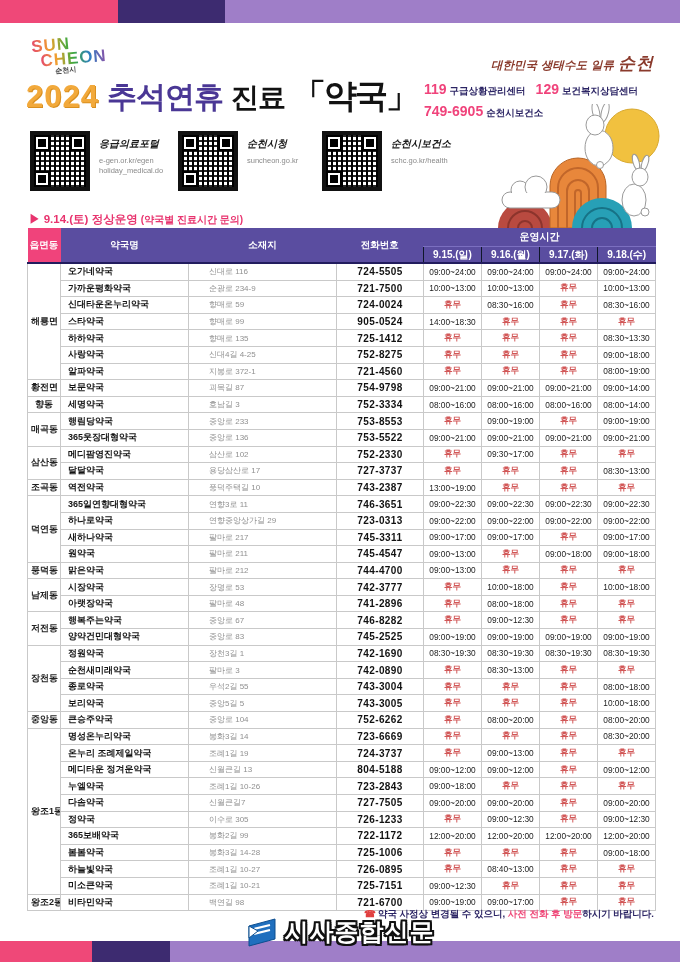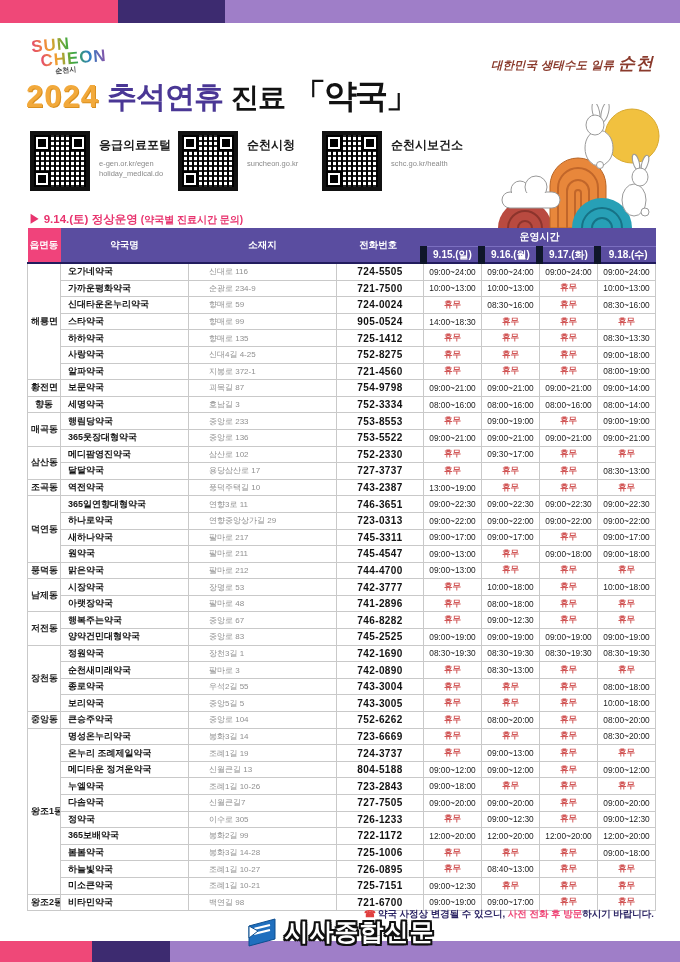--- a/index.html
+++ b/index.html
@@ -44,38 +44,38 @@
 
   
   .qr-item { position:absolute; top:131px; display:flex; align-items:flex-start; }
   .qr-box { width:52px; height:52px; border:4px solid #111; position:relative; background:
       repeating-linear-gradient(0deg,rgba(0,0,0,.85) 0 2px,transparent 2px 5px),
       repeating-linear-gradient(90deg,#000 0 2px,#fff 2px 5px); }
   .finder { position:absolute; width:12px; height:12px; background:#fff; border:2px solid #000; }
   .finder::after { content:""; position:absolute; inset:2px; background:#000; }
   .f-tl { top:0; left:0; } .f-tr { top:0; right:0; } .f-bl { bottom:0; left:0; }
   .qr-txt { margin-left:9px; padding-top:6px; }
-  .qr-title { font-size:12px; font-weight:900; color:#1a1a1a; margin-bottom:5px; }
+  .qr-title { font-size:10px; font-weight:900; color:#1a1a1a; margin-bottom:5px;font-style:italic; }
   .qr-url { font-size:7.5px; color:#8a8a8a; line-height:1.35; }
 
   
   .illu { position:absolute; top:104px; left:492px; width:188px; height:124px; z-index:0; }
 
   
   .notice { position:absolute; top:212px; left:29px; color:#E8336E; font-weight:900; font-size:11.5px; }
   .notice .sub { font-size:10px; font-weight:bold; }
 
   
   .tbl-wrap { position:absolute; top:228px; left:27px; z-index:1; background:#fff; }
   table { border-collapse:collapse; table-layout:fixed; width:628px; }
   thead th { background:#5A4DA0; color:#fff; font-weight:bold; padding:0; }
   th.district-h { background:#F0437B; font-size:9.5px; }
   th.h-main { font-size:9.5px; }
   th.h-span { font-size:10px; height:18px; border-bottom:1px solid #7b6fc0; }
-  th.h-date { font-size:10px; height:15px; border-left:7px solid #0f172a; }
+  th.h-date { font-size:10px; height:15px; border-left:1px solid #0f172a; }
   thead tr:last-child th, thead th[rowspan] { border-bottom:2px solid #221C5E; }
   tbody td { border:1px solid #c9c9c9; height:15.6px; padding:0 3px; overflow:hidden; white-space:nowrap; }
   tbody tr.group-start td { border-top:1px solid #a3a3a3; }
   td.district { text-align:center; font-size:9px; font-weight:bold; color:#222; }
   td.name { text-align:left; padding-left:7px; font-size:9px; font-weight:bold; color:#141414;margin-left:38px; }
   td.addr { text-align:left; padding-left:20px; font-size:8px; color:#909090; }
   td.phone { text-align:center; font-size:10px; font-weight:900; color:#111; letter-spacing:0.4px; }
   td.hours { text-align:center; font-size:8.3px; color:#1b1b1b; }
   td.closed { color:#D25757; font-weight:bold; font-size:8.6px; }
 
@@ -111,20 +111,28 @@
     <span class="big">순천</span>
   </div>
 
   <div class="title-row">
     <span class="t-year">2024</span>
     <span class="t-holiday">추석연휴</span>
     <span class="t-care">진료</span>
     <span class="t-pharm">「약국」</span>
   </div>
 
+  <div class="contacts">
+    <div class="row">
+      <span class="c-num">119</span><span class="c-lbl">구급상황관리센터</span><span class="c-num">129</span><span class="c-lbl">보건복지상담센터</span>
+    </div>
+    <div class="row">
+      <span class="c-num">749-6905</span><span class="c-lbl">순천시보건소</span>
+    </div>
+  </div>
 
   <div class="qr-item" style="left:30px;">
     <div class="qr-box">
       <div class="finder f-tl"></div>
       <div class="finder f-tr"></div>
       <div class="finder f-bl"></div>
     </div>
     <div class="qr-txt">
       <div class="qr-title">응급의료포털</div>
       <div class="qr-url">

